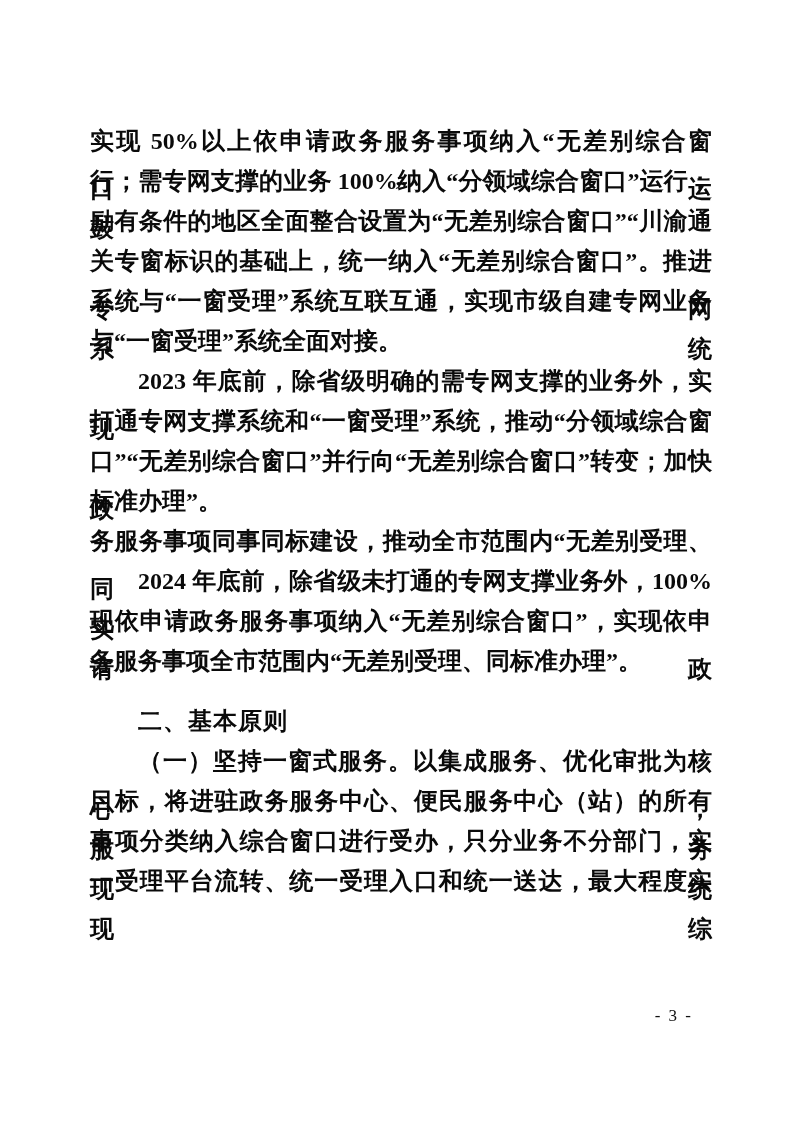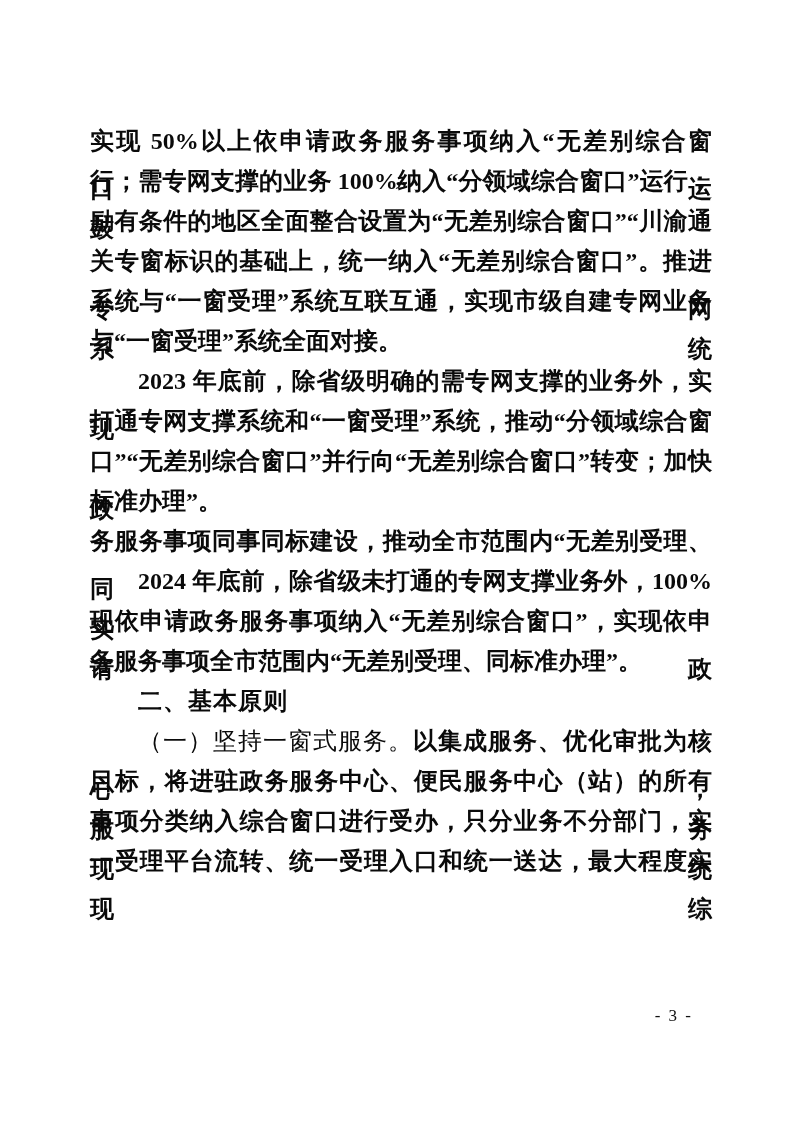--- a/index.html
+++ b/index.html
@@ -39,23 +39,24 @@
     text-align: center;
     text-align-last: left;
   }
   .indent {
     text-indent: 2em;
   }
   .heading {
     font-family: "Liberation Sans", "DejaVu Sans", sans-serif;
     font-weight: bold;
     letter-spacing: 1px;
+    margin-top: 20px;
   }
   .lead {
-    font-weight: normal;
+    font-weight: bold;
   }
   .page-number {
     position: absolute;
     top: 1006px;
     right: 100px;
     font-size: 17px;
     font-weight: normal;
     letter-spacing: 2px;
     color: #111111;
     font-family: "Liberation Serif", "DejaVu Serif", serif;

